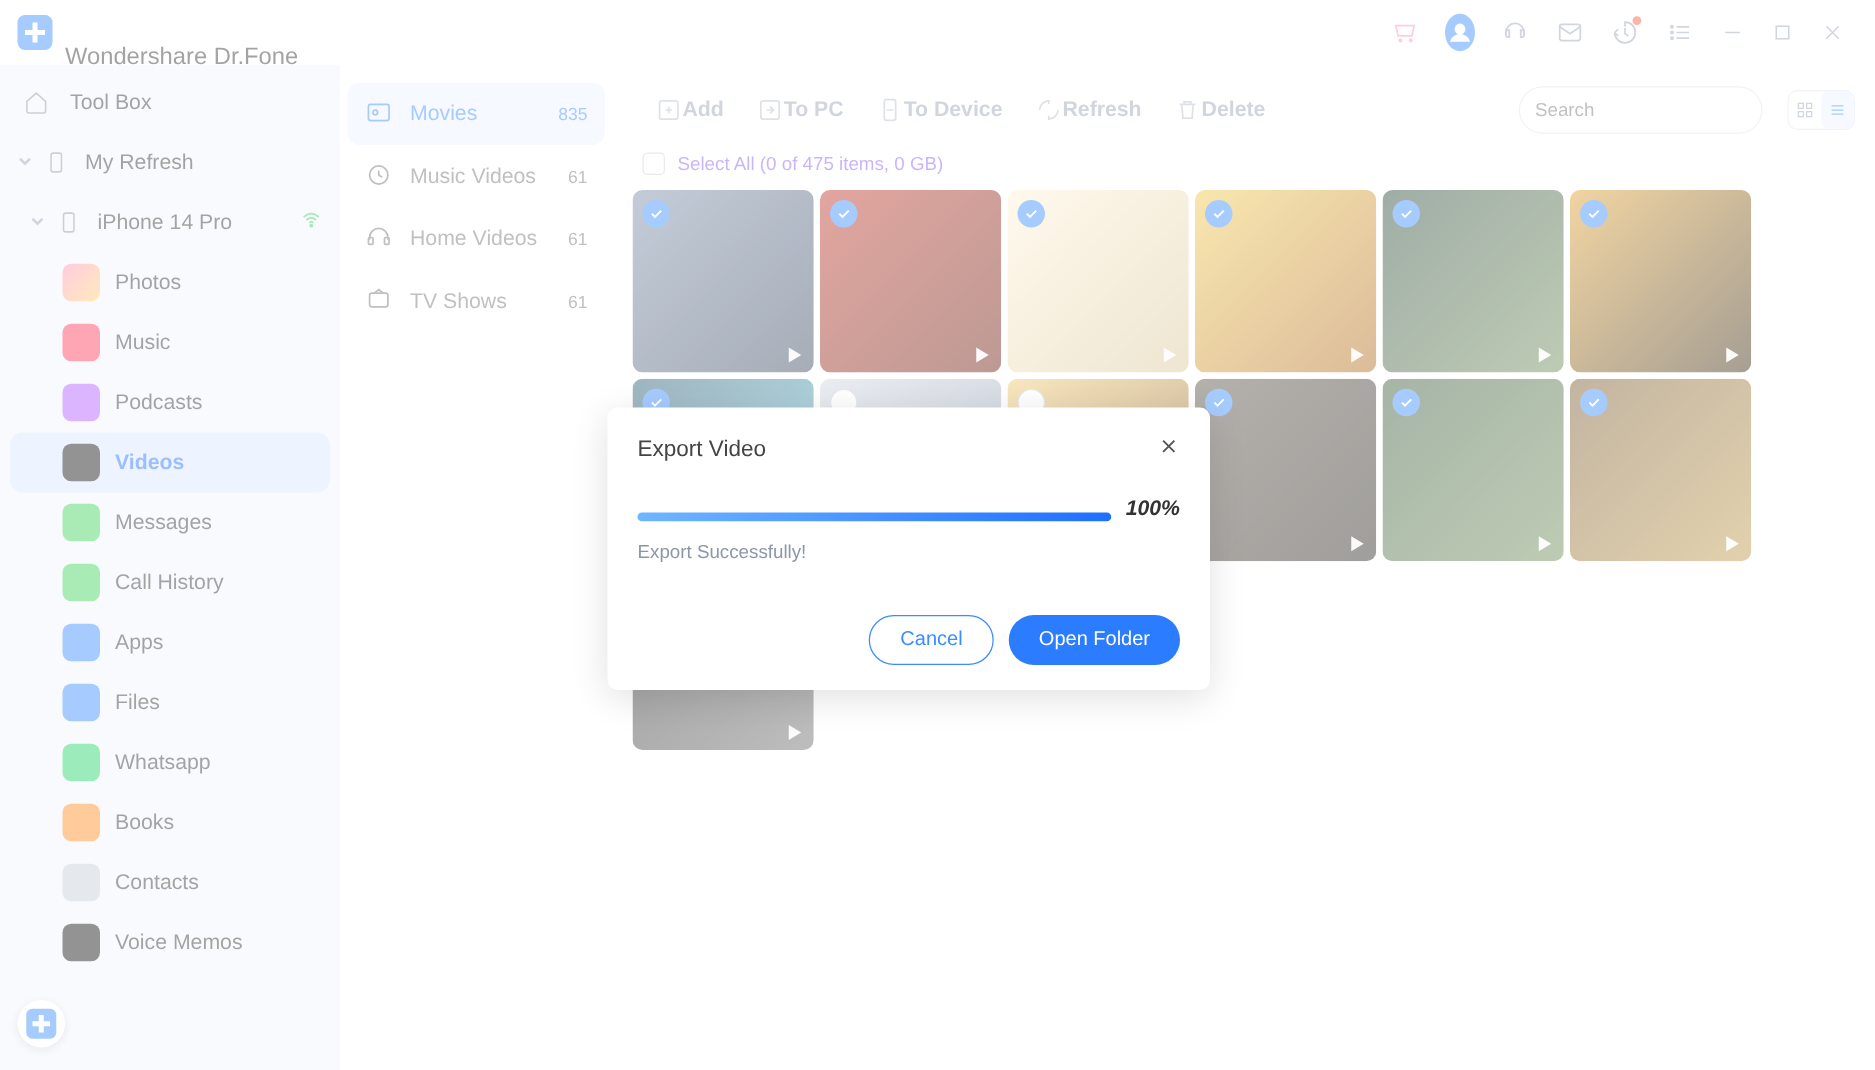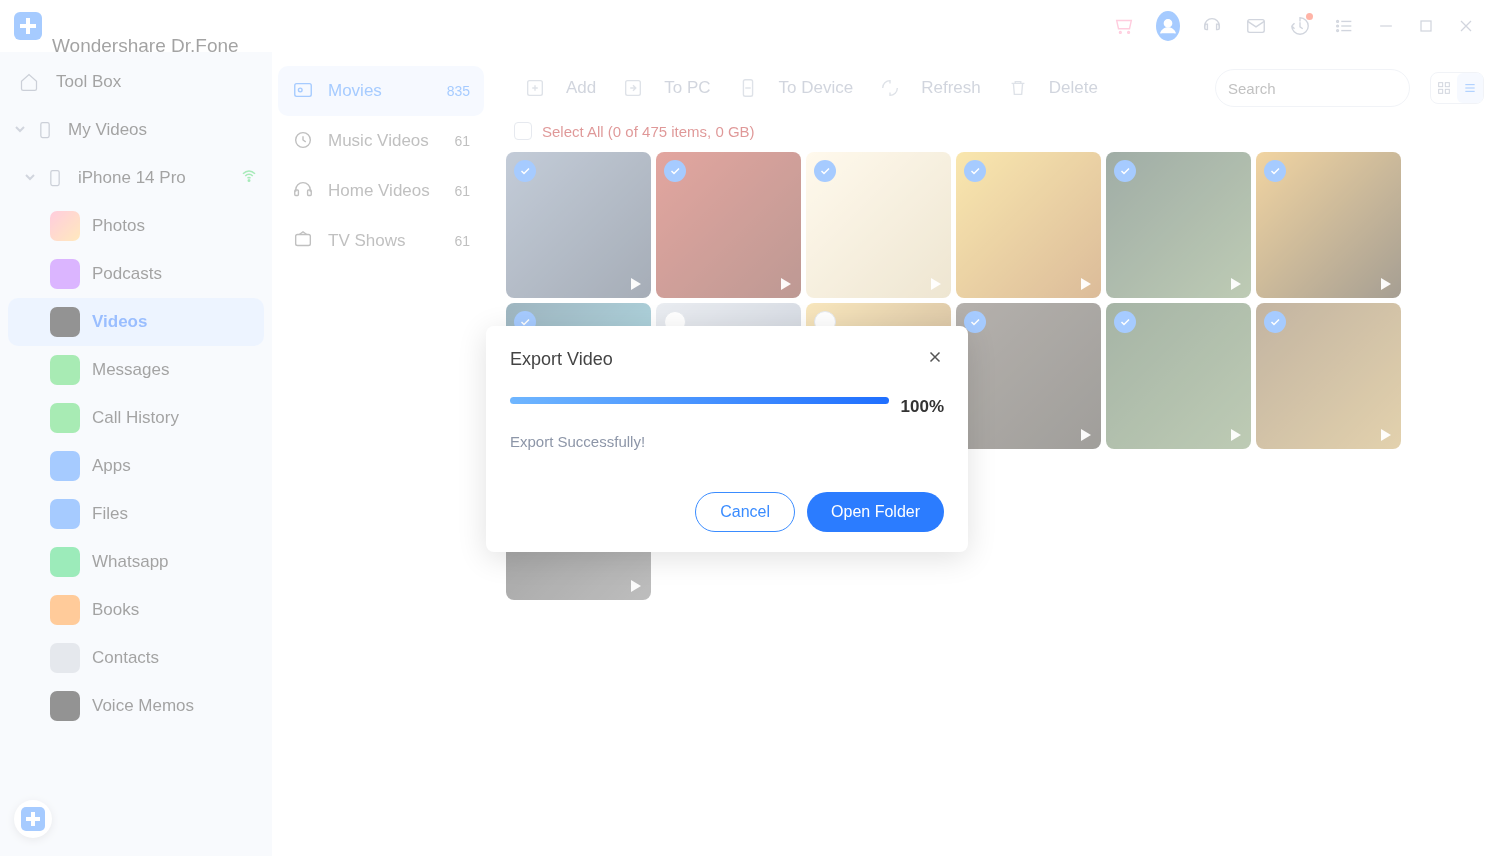--- a/index.html
+++ b/index.html
@@ -40,46 +40,46 @@
 
   .catcol { width:218px; padding:14px 6px; }
   .cat-item{display:flex;align-items:center;height:50px;padding:0 14px;font-size:17px;color:#737373;border-radius:10px;cursor:pointer;}
   .cat-item.active{background:#eaf2ff;color:#3a8cff;}
   .cat-item .cico{width:24px;height:24px;margin-right:12px;}
   .cat-item .cico svg{width:22px;height:22px;stroke:currentColor;fill:none;stroke-width:1.5;}
   .cat-count{margin-left:auto;font-size:14px;}
 
   .content{flex:1;display:flex;flex-direction:column;padding:0 16px 0 0;}
   .toolbar{height:62px;display:flex;align-items:center;gap:6px;padding:10px 0 0 24px;}
-  .tbtn{display:flex;align-items:center;gap:20px;padding:6px 10px;font-size:17px;color:#9aa3b5;cursor:pointer;}
+  .tbtn{display:flex;align-items:center;gap:0;padding:6px 10px;font-size:17px;color:#9aa3b5;cursor:pointer;font-weight:bold;}
   .tbtn svg{width:22px;height:22px;stroke:#b7bfcc;fill:none;stroke-width:1.5;}
   .spacer{flex:1;}
   .search{width:195px;height:38px;border:1px solid #e0e5ee;border-radius:19px;display:flex;align-items:center;padding:0 12px;}
   .search input{border:none;outline:none;flex:1;font-size:15px;color:#9aa3b5;background:transparent;}
   .search svg{width:18px;height:18px;stroke:#9aa3b5;fill:none;stroke-width:2;}
   .vtog{display:flex;border:1px solid #e0e5ee;border-radius:8px;height:32px;align-items:center;margin-left:14px;}
   .vtog div{width:26px;height:100%;display:flex;align-items:center;justify-content:center;}
   .vtog .act{background:#eaf2ff;border-radius:6px;}
   .vtog svg{width:16px;height:16px;stroke:#3a8cff;fill:none;stroke-width:1.5;}
 
-  .selrow{display:flex;align-items:center;padding:8px 0 12px 24px;font-size:15px;color:#b91c1c;gap:10px;}
+  .selrow{display:flex;align-items:center;padding:8px 0 12px 24px;font-size:15px;color:#8b5cf6;gap:10px;}
   .cbx{width:18px;height:18px;border:1.5px solid #c7cfdb;border-radius:4px;}
   .grid{padding-left:16px;display:grid;grid-template-columns:repeat(6,145px);gap:5px;}
   .tile{width:145px;height:146px;border-radius:8px;position:relative;overflow:hidden;}
   .tile .bg{position:absolute;inset:0;}
   .check{position:absolute;top:8px;left:8px;width:22px;height:22px;border-radius:50%;background:#3a8cff;display:flex;align-items:center;justify-content:center;}
   .check.empty{background:#fff;border:1.5px solid #c7cfdb;}
   .check svg{width:12px;height:12px;stroke:#fff;fill:none;stroke-width:3;}
   .play{position:absolute;bottom:8px;right:10px;width:0;height:0;border-left:10px solid rgba(255,255,255,.95);border-top:6px solid transparent;border-bottom:6px solid transparent;}
 
   .overlay{position:absolute;inset:0;background:rgba(255,255,255,.55);z-index:5;}
   .dialog{position:absolute;left:486px;top:326px;width:482px;background:#fff;border-radius:8px;box-shadow:0 6px 30px rgba(0,0,0,.12);padding:22px 24px 20px;z-index:10;}
   .dlg-head{display:flex;align-items:center;justify-content:space-between;font-size:18px;color:#444;}
   .dlg-close svg{width:18px;height:18px;stroke:#555;stroke-width:2;fill:none;}
-  .prog-row{display:flex;align-items:flex-start;gap:12px;margin-top:26px;}
+  .prog-row{display:flex;align-items:flex-end;gap:12px;margin-top:26px;font-style:italic;}
   .prog-bar{flex:1;height:7px;border-radius:4px;background:linear-gradient(90deg,#6fb6ff,#1f6fff);}
   .prog-pct{font-size:17px;font-weight:600;color:#333;}
   .dlg-msg{margin-top:16px;font-size:15px;color:#8d96a8;}
   .dlg-btns{display:flex;justify-content:flex-end;gap:12px;margin-top:42px;}
   .btn{height:40px;padding:0 24px;border-radius:20px;font-size:16px;display:flex;align-items:center;cursor:pointer;}
   .btn-sec{border:1.5px solid #3a8cff;color:#3a8cff;background:#fff;}
   .btn-pri{background:#2b7cff;color:#fff;}
 </style>
 </head>
 <body>
@@ -159,41 +159,45 @@
     </div>
     <div class="sb-item">
       <span class="chev"><svg viewBox="0 0 12 12">
             <path d="M2 4l4 4 4-4"></path>
           </svg></span>
       <span class="sb-small-icon">
           <svg viewBox="0 0 24 24">
             <rect x="7" y="3" width="10" height="18" rx="2"></rect>
           </svg>
         </span>
-      <span>My Videos</span>
+      <span>My Refresh</span>
     </div>
     <div class="sb-item indent1">
       <span class="chev"><svg viewBox="0 0 12 12">
             <path d="M2 4l4 4 4-4"></path>
           </svg></span>
       <span class="sb-small-icon">
           <svg viewBox="0 0 24 24">
             <rect x="7" y="3" width="10" height="18" rx="2"></rect>
           </svg>
         </span>
       <span>iPhone 14 Pro</span>
       <span class="wifi"><svg viewBox="0 0 24 24">
             <path d="M4 9c5-5 11-5 16 0M7 12c3-3 7-3 10 0M10 15c1.5-1.5 2.5-1.5 4 0"></path>
             <circle cx="12" cy="18" r="1"></circle>
           </svg></span>
     </div>
     <div id="sb-items">
         <div class="sb-item indent2">
           <span class="sb-icon" style="background:linear-gradient(135deg,#ff8fb5,#ffcf6e)"></span>
           <span>Photos</span>
+        </div>
+        <div class="sb-item indent2">
+          <span class="sb-icon" style="background:#ff3b5c"></span>
+          <span>Music</span>
         </div>
         <div class="sb-item indent2">
           <span class="sb-icon" style="background:#b05cff"></span>
           <span>Podcasts</span>
         </div>
         <div class="sb-item indent2 sel">
           <span class="sb-icon" style="background:#111"></span>
           <span>Videos</span>
         </div>
         <div class="sb-item indent2">

